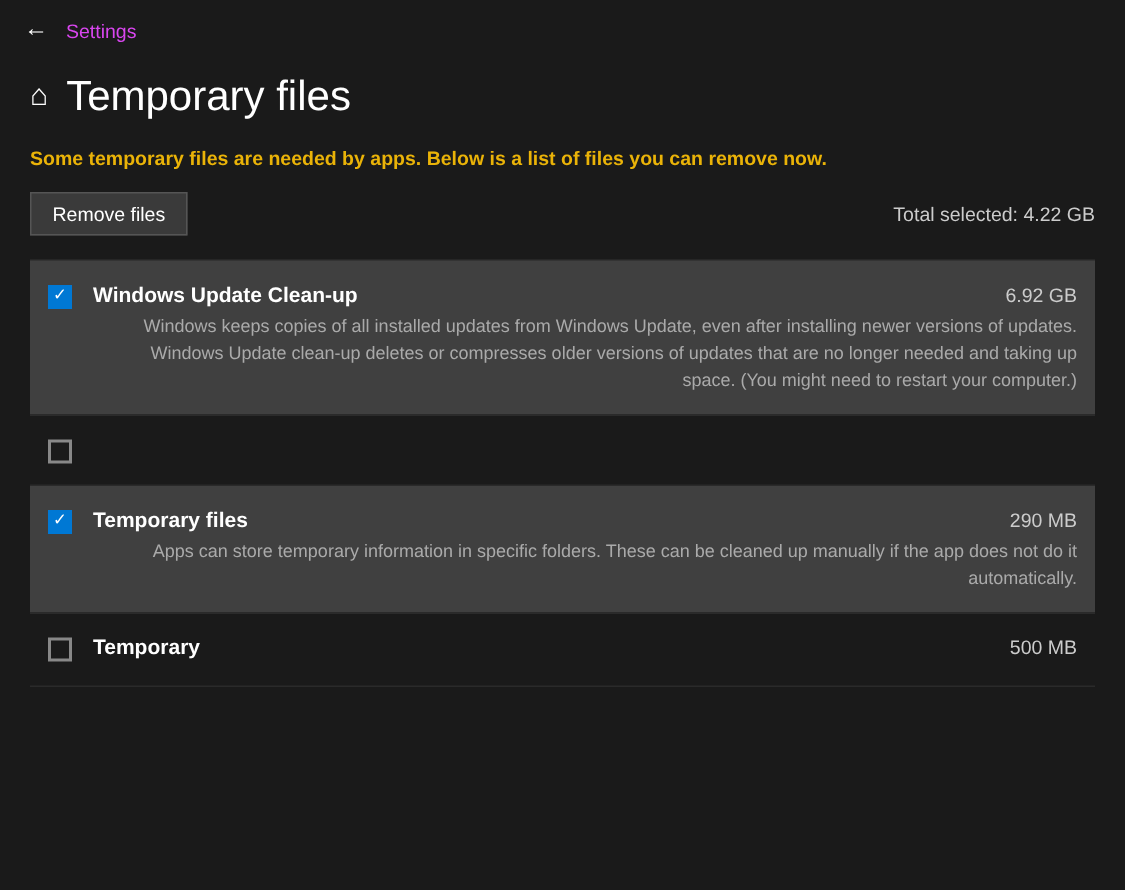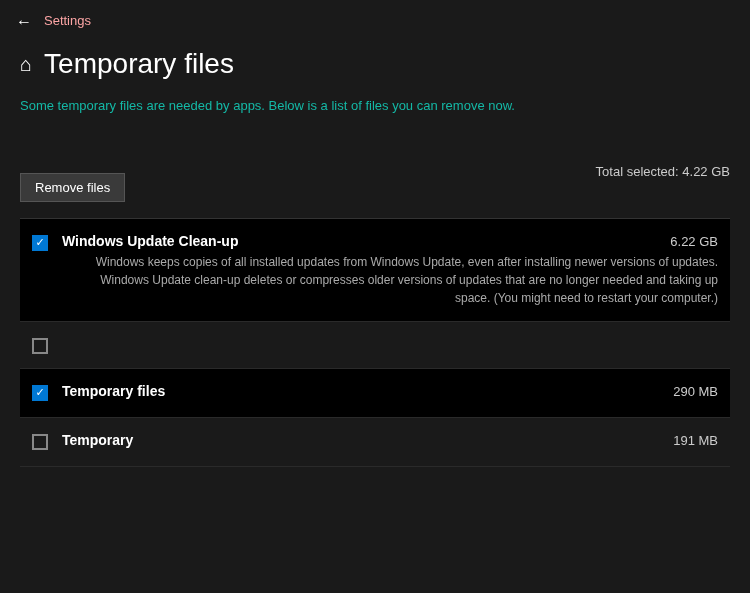--- a/index.html
+++ b/index.html
@@ -24,21 +24,21 @@
       cursor: pointer;
       margin-right: 12px;
       font-size: 16px;
       color: #ffffff;
       display: flex;
       align-items: center;
     }
 
     .title-bar-text {
       font-size: 13px;
-      color: #fca5a5;
+      color: #d946ef;
     }
 
     .main-content {
       padding: 0 20px;
     }
 
     .page-header {
       display: flex;
       align-items: center;
       margin-bottom: 16px;
@@ -52,41 +52,41 @@
     }
 
     .page-title {
       font-size: 28px;
       font-weight: 300;
       color: #ffffff;
     }
 
     .description {
       font-size: 13px;
-      color: #14b8a6;
-      margin-bottom: 25px;
+      color: #eab308;
+      margin-bottom: 12px;
       line-height: 1.5;
+      font-weight: bold;
     }
 
     .action-bar {
       display: flex;
       align-items: center;
       margin-bottom: 16px;
       gap: 40px;
     }
 
     .remove-btn {
       background-color: #3a3a3a;
       color: #ffffff;
       border: 1px solid #555;
       padding: 6px 14px;
       font-size: 13px;
       cursor: pointer;
       font-family: 'Segoe UI', Arial, sans-serif;
-      margin-top: 32px;
     }
 
     .total-selected {
       font-size: 13px;
       color: #cccccc;
       margin-left: auto;
     }
 
     .file-list {
       border-top: 1px solid #333;
@@ -94,21 +94,21 @@
 
     .file-item {
       display: flex;
       align-items: flex-start;
       padding: 14px 12px;
       border-bottom: 1px solid #2a2a2a;
       cursor: pointer;
     }
 
     .file-item.selected {
-      background-color: #000000;
+      background-color: #404040;
     }
 
     .checkbox-wrap {
       margin-right: 14px;
       margin-top: 2px;
       flex-shrink: 0;
     }
 
     .checkbox {
       width: 16px;
@@ -188,50 +188,51 @@
 
   <div class="file-list">
 
     <div class="file-item selected">
       <div class="checkbox-wrap">
         <div class="checkbox checked"></div>
       </div>
       <div class="file-info">
         <div class="file-header">
           <span class="file-name">Windows Update Clean-up</span>
-          <span class="file-size">6.22 GB</span>
+          <span class="file-size">6.92 GB</span>
         </div>
         <div class="file-desc">Windows keeps copies of all installed updates from Windows Update, even after installing newer versions of updates. Windows Update clean-up deletes or compresses older versions of updates that are no longer needed and taking up space. (You might need to restart your computer.)</div>
       </div>
     </div>
 
     <div class="file-item">
       <div class="checkbox-wrap">
         <div class="checkbox"></div>
       </div>
     </div>
 
     <div class="file-item selected">
       <div class="checkbox-wrap">
         <div class="checkbox checked"></div>
       </div>
       <div class="file-info">
         <div class="file-header">
           <span class="file-name">Temporary files</span>
           <span class="file-size">290 MB</span>
         </div>
+        <div class="file-desc">Apps can store temporary information in specific folders. These can be cleaned up manually if the app does not do it automatically.</div>
       </div>
     </div>
 
     <div class="file-item">
       <div class="checkbox-wrap">
         <div class="checkbox"></div>
       </div>
       <div class="file-info">
         <div class="file-header">
           <span class="file-name">Temporary</span>
-          <span class="file-size">191 MB</span>
+          <span class="file-size">500 MB</span>
         </div>
       </div>
     </div>
 
   </div>
 </div>
 
 </body></html>

